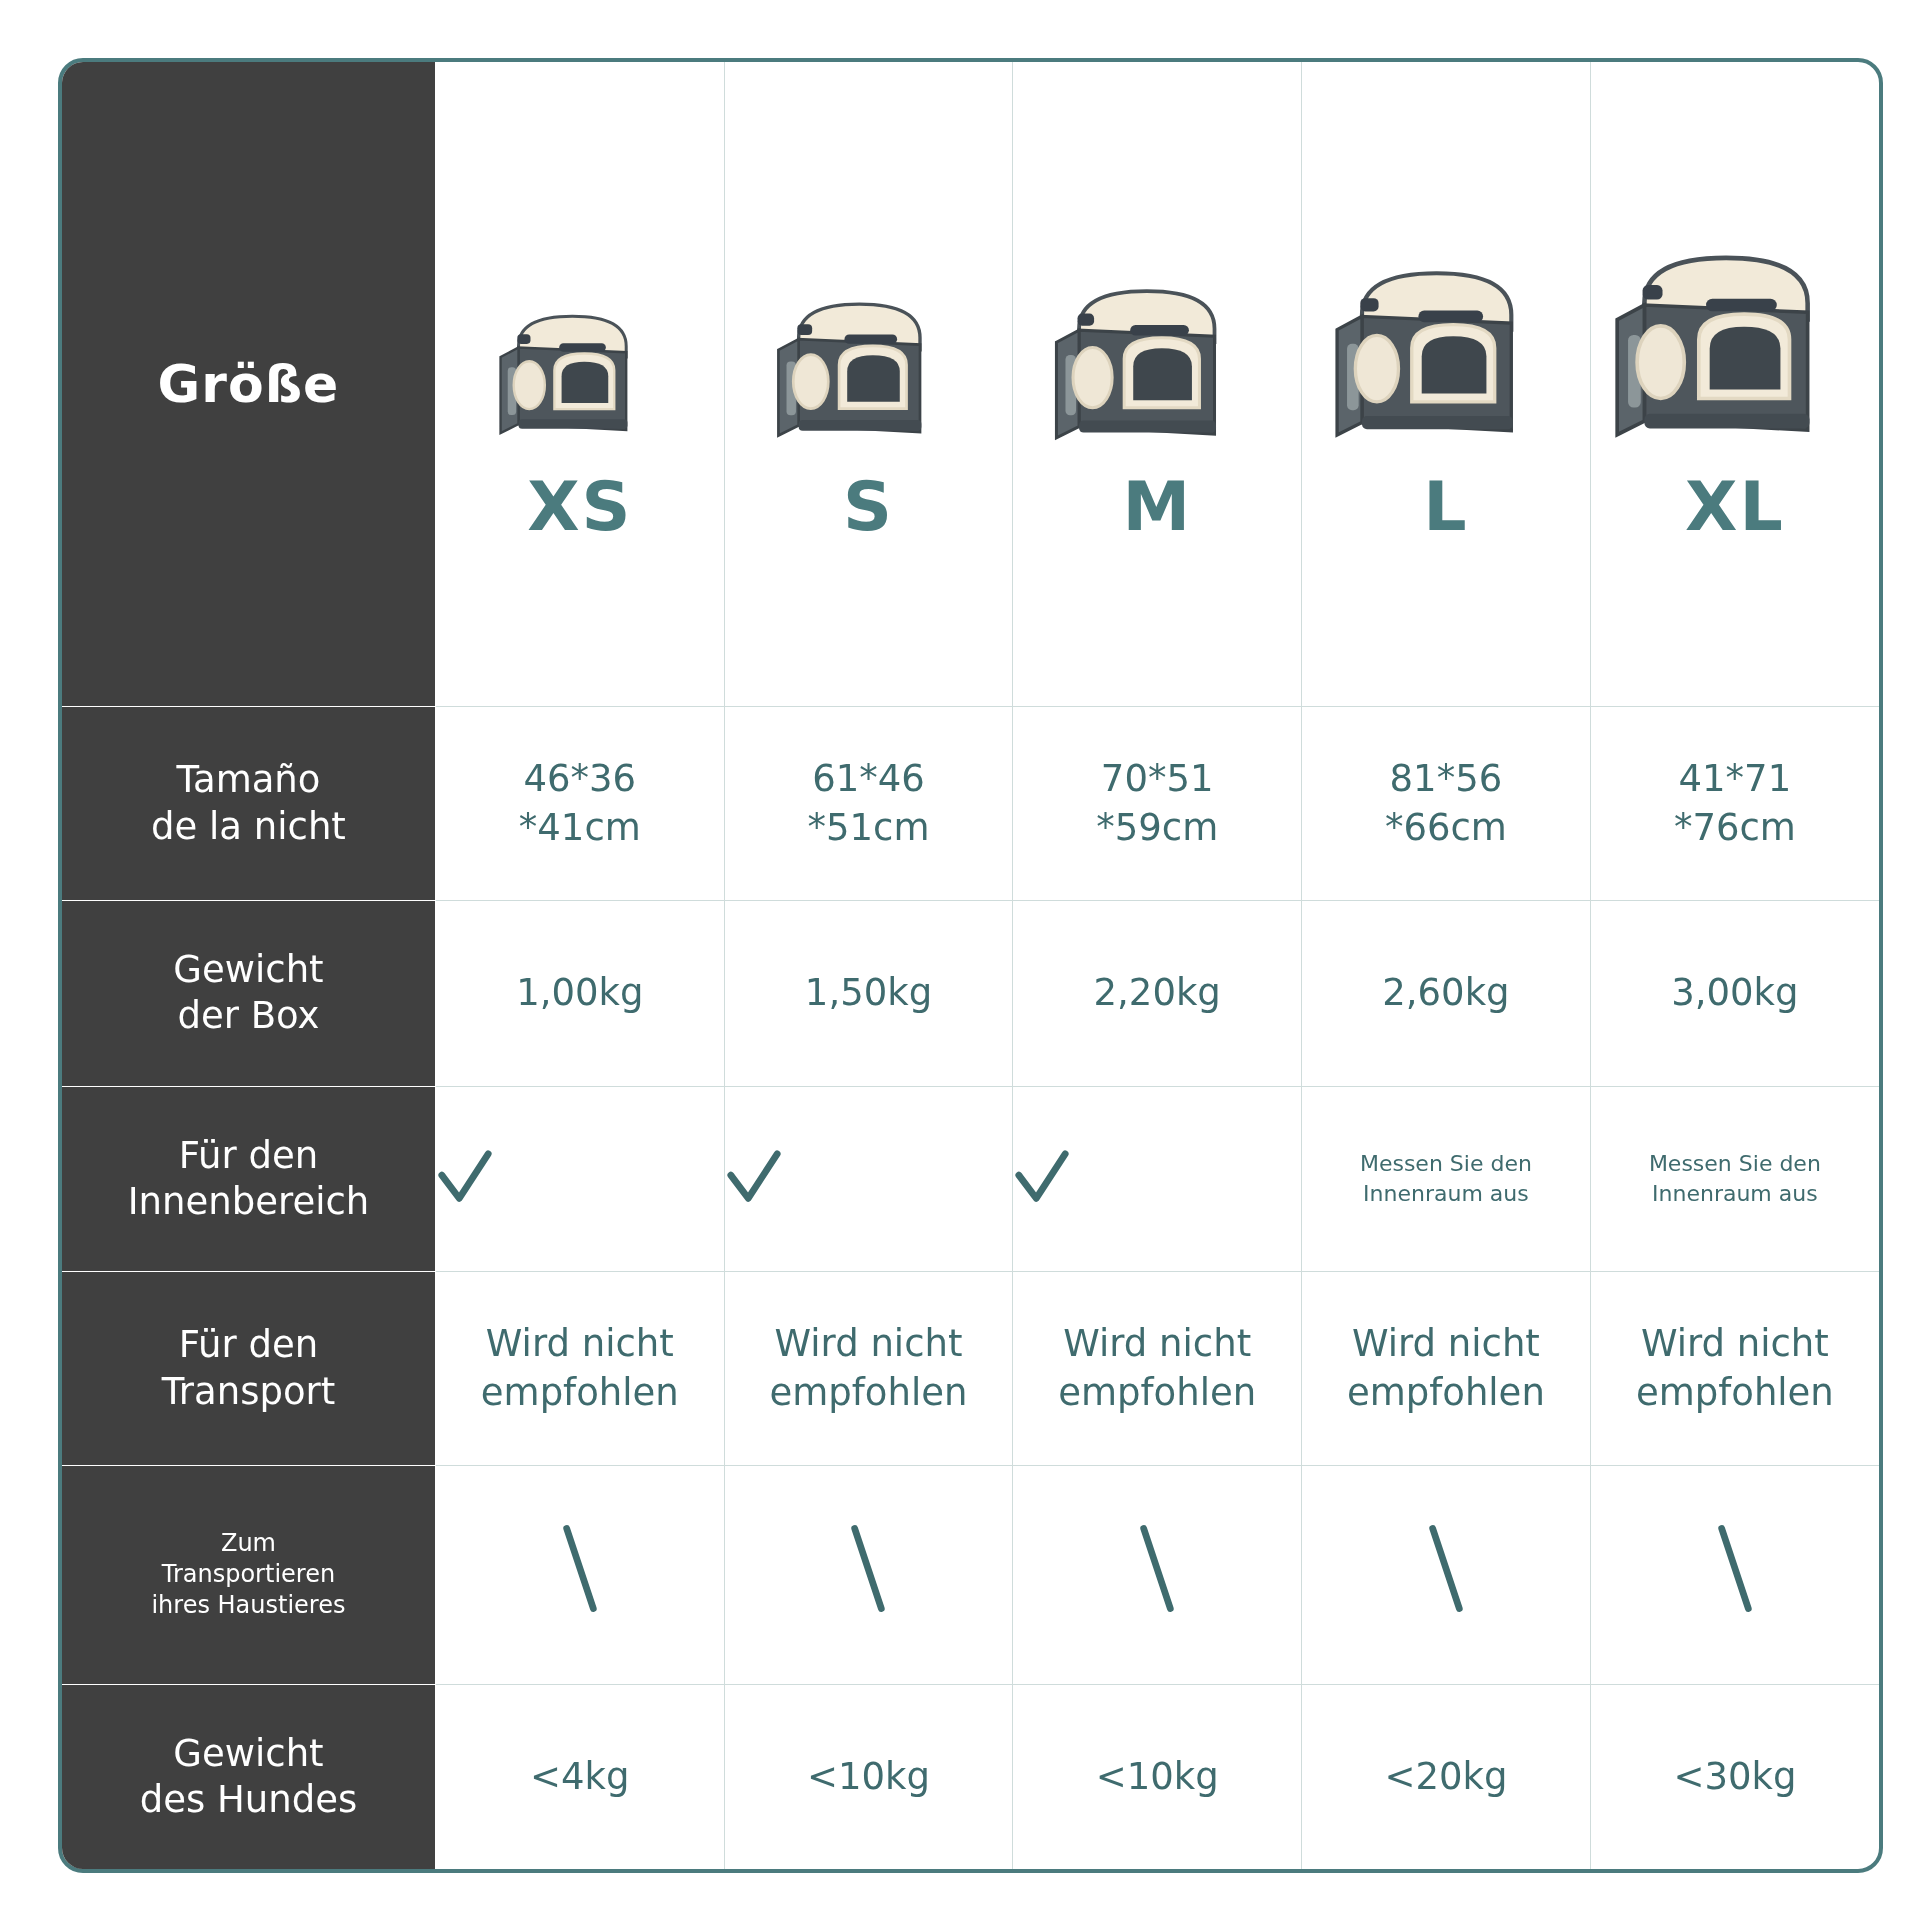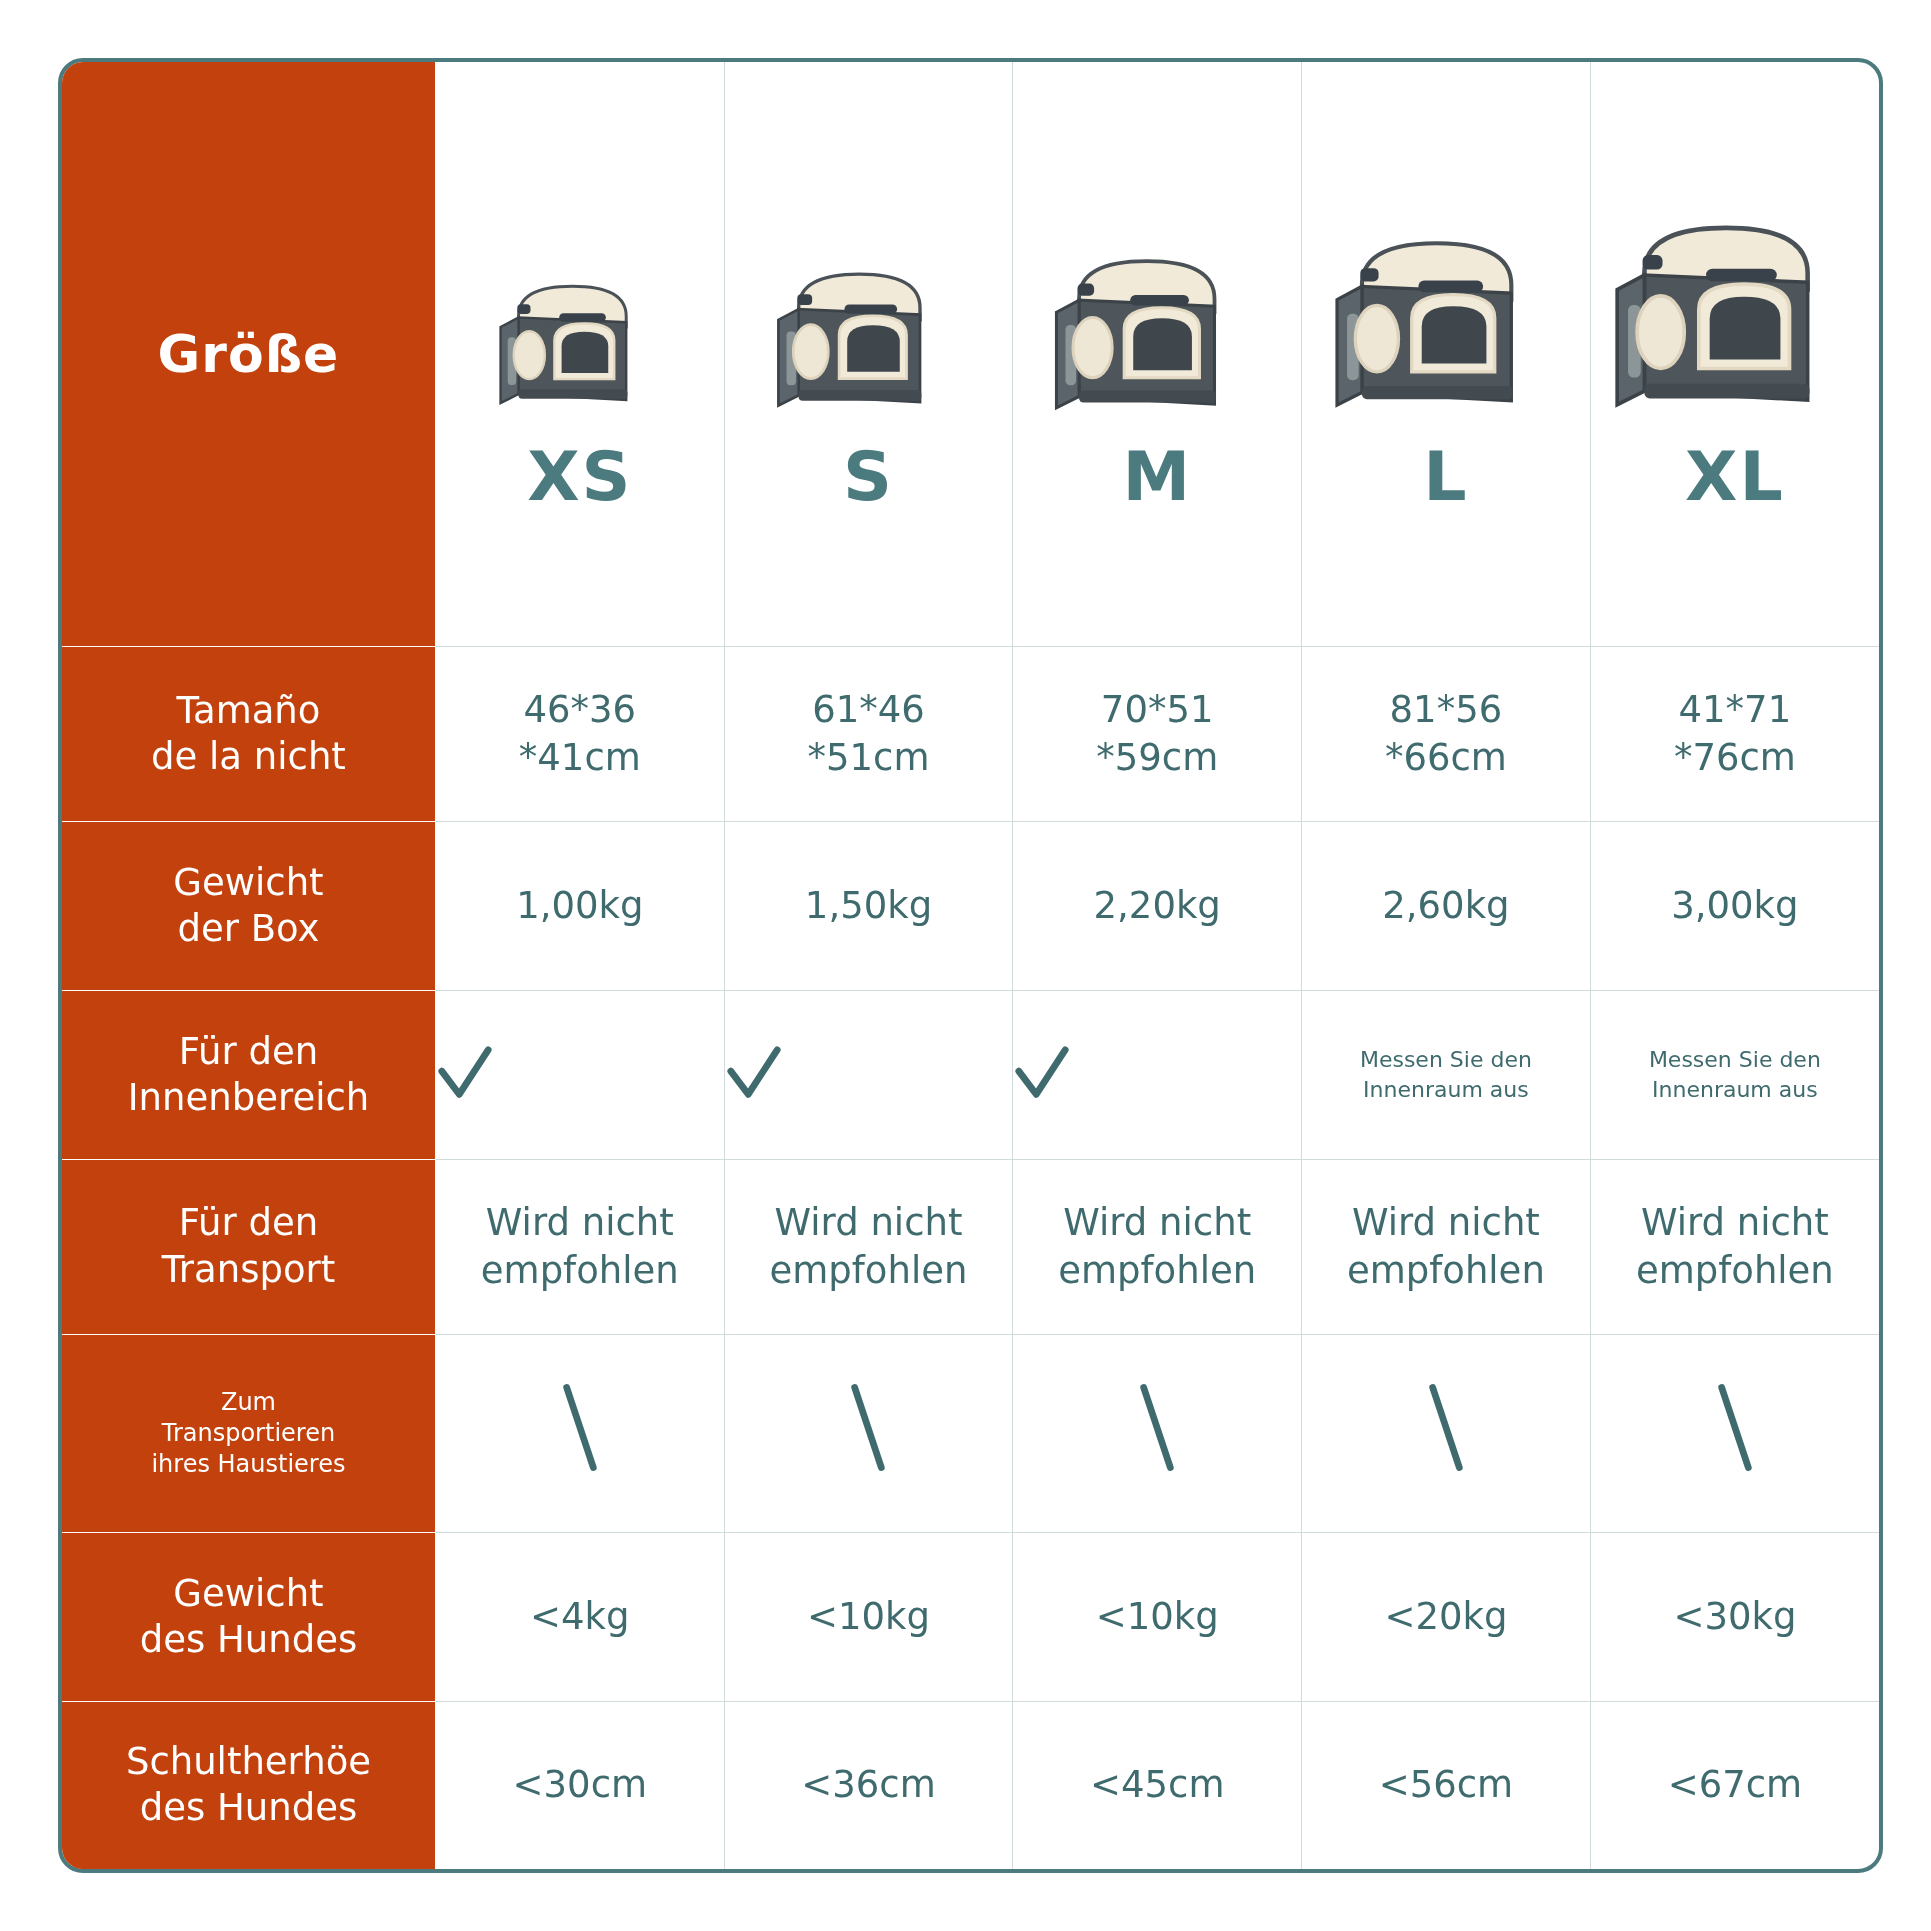--- a/index.html
+++ b/index.html
@@ -46,21 +46,21 @@
   
   table.spec tr:first-child td, table.spec tr:first-child th { border-top: none; }
   table.spec tr:last-child td, table.spec tr:last-child th { border-bottom: none; }
   table.spec td:first-child, table.spec th:first-child { border-left: none; }
   table.spec td:last-child, table.spec th:last-child { border-right: none; }
 
   col.labelcol { width: 357px; }
   col.datacol  { width: 276px; }
 
   .rowlabel {
-    background: #c2410c;
+    background: #404040;
     color: #ffffff;
     font-size: 37px;
     line-height: 1.25;
     font-weight: 400;
     padding: 7.7px 13.5px;
     border-color: #ffffff !important;
     border-left: none !important;
   }
   .rowlabel.first {
     font-size: 52px;
@@ -377,28 +377,17 @@
             <div>Gewicht</div>
             <div>des Hundes</div>
           </td>
           <td class="cell">&lt;4kg</td>
           <td class="cell">&lt;10kg</td>
           <td class="cell">&lt;10kg</td>
           <td class="cell">&lt;20kg</td>
           <td class="cell">&lt;30kg</td>
         </tr>
 
-        <tr>
-          <td class="rowlabel">
-            <div>Schultherhöe</div>
-            <div>des Hundes</div>
-          </td>
-          <td class="cell">&lt;30cm</td>
-          <td class="cell">&lt;36cm</td>
-          <td class="cell">&lt;45cm</td>
-          <td class="cell">&lt;56cm</td>
-          <td class="cell">&lt;67cm</td>
-        </tr>
       </tbody>
     </table>
   </div>
 </div>
 
 
 </body></html>

